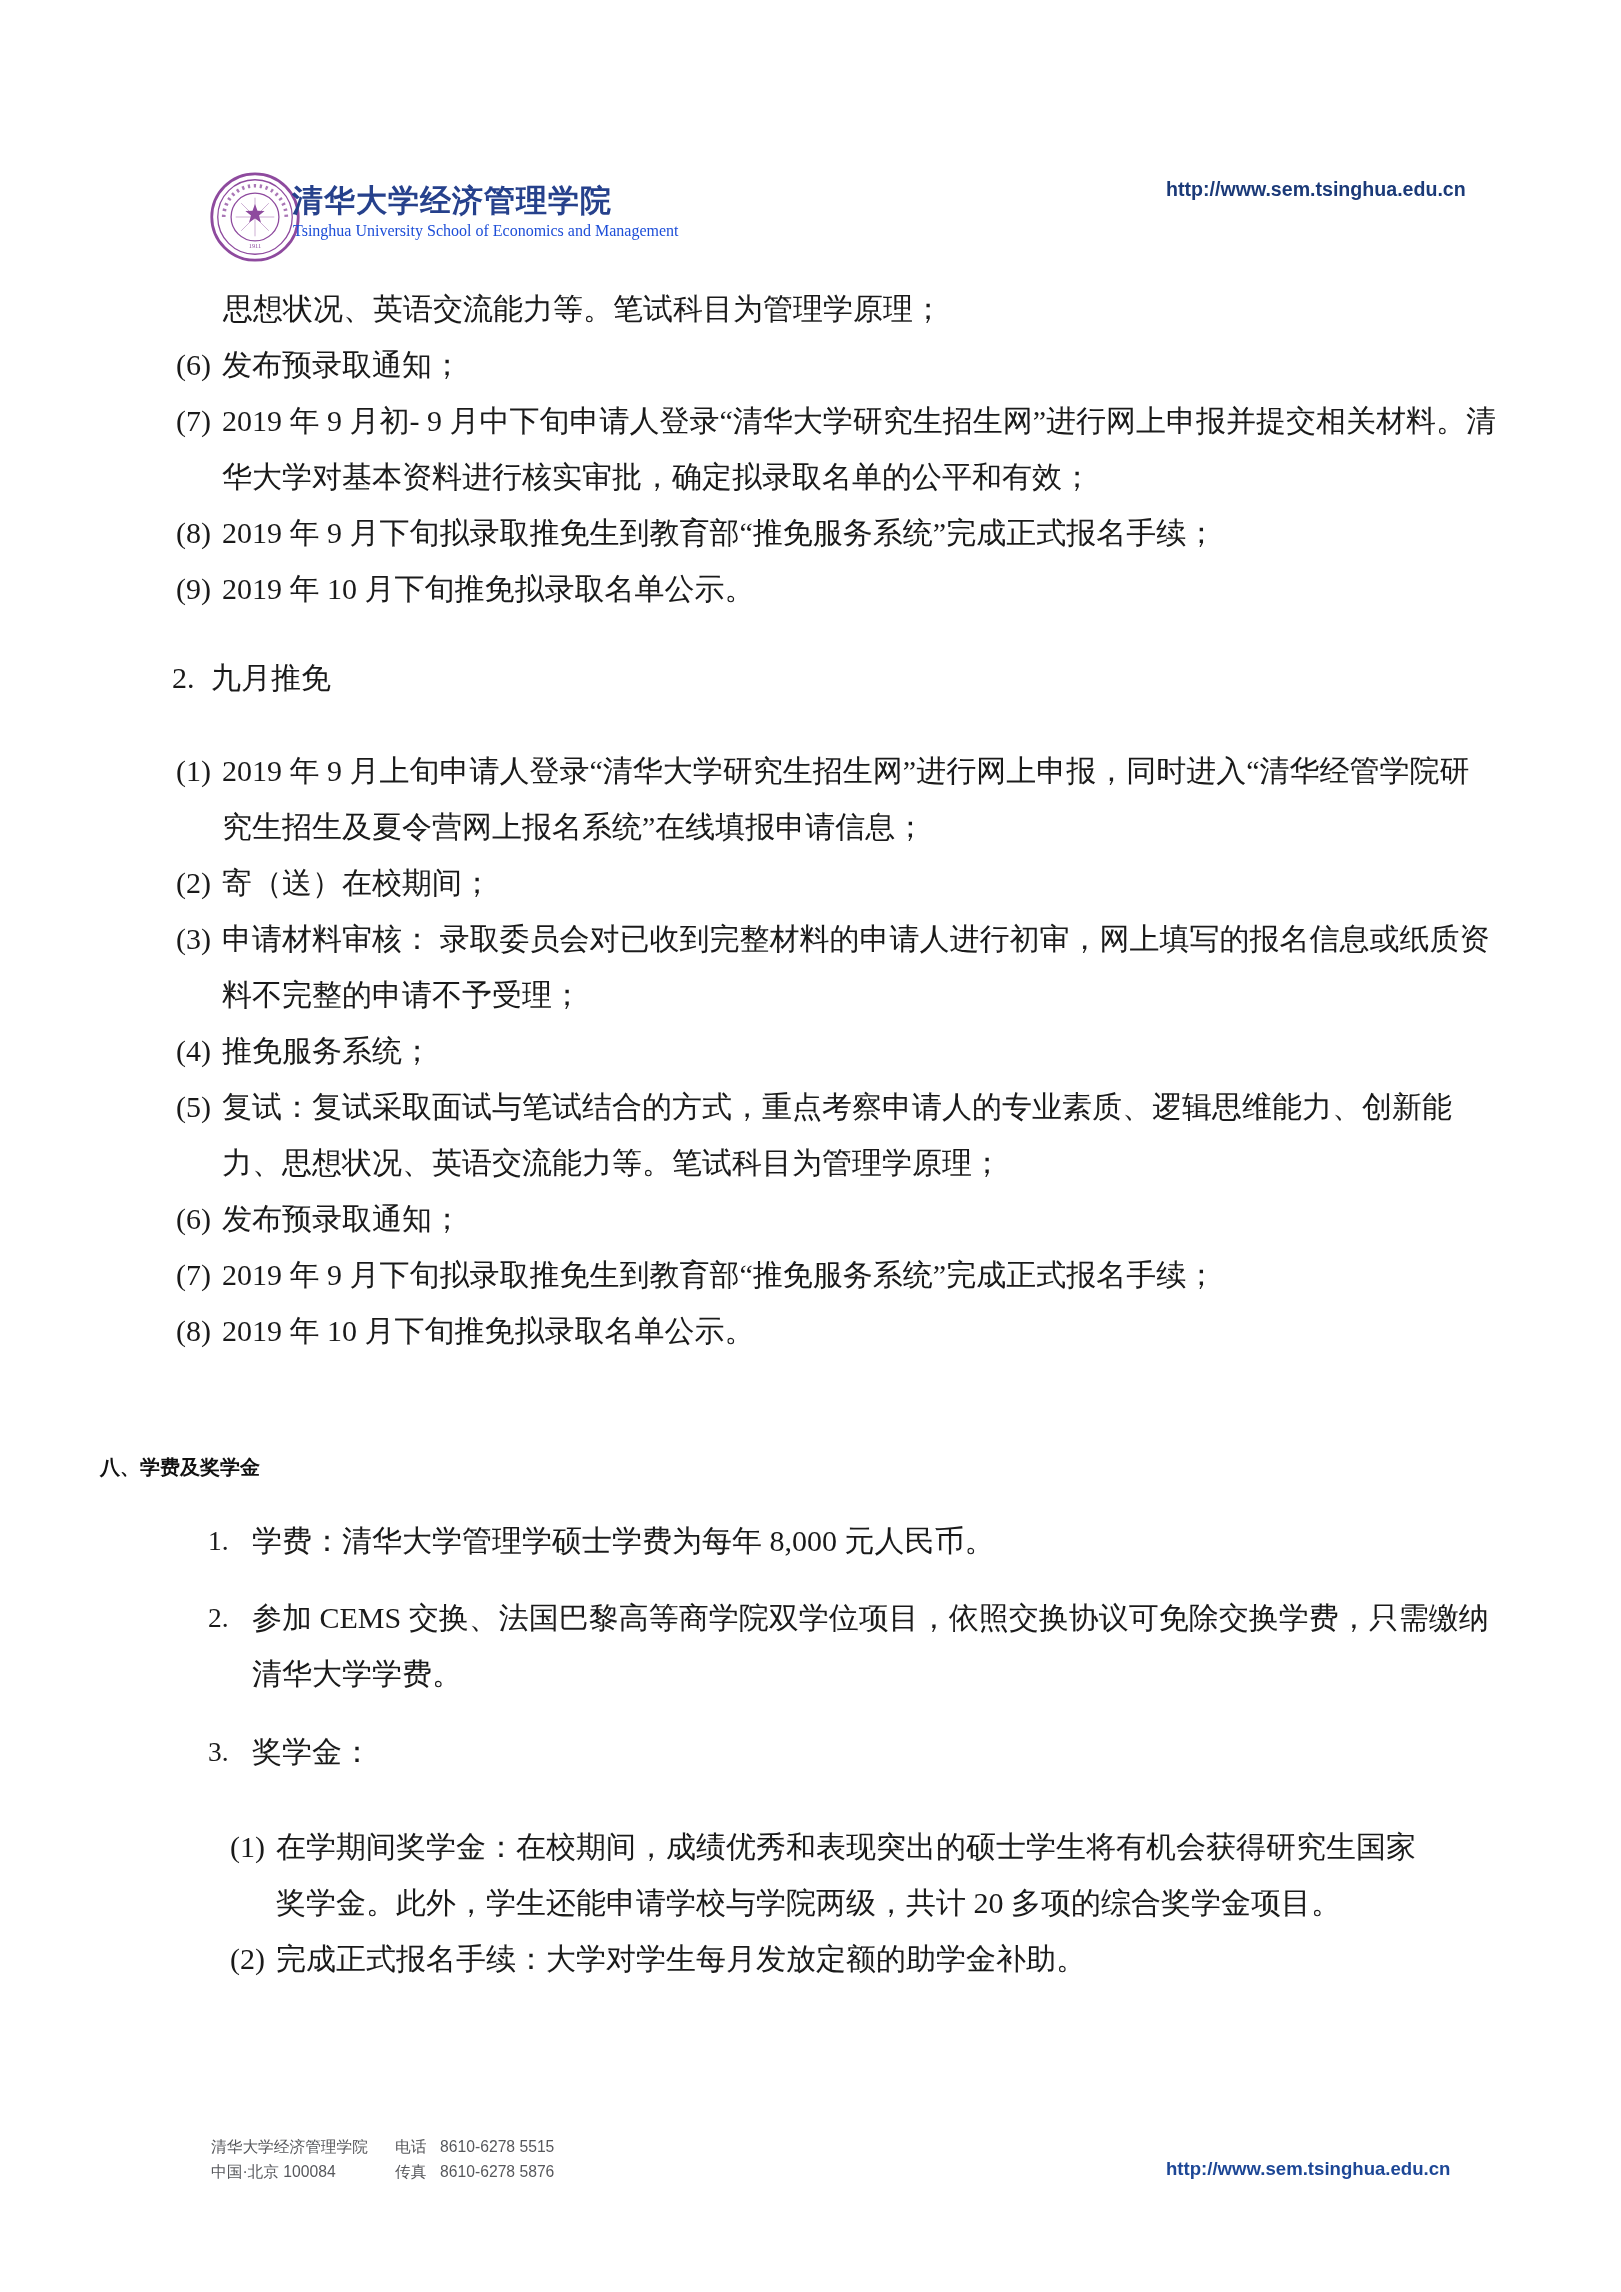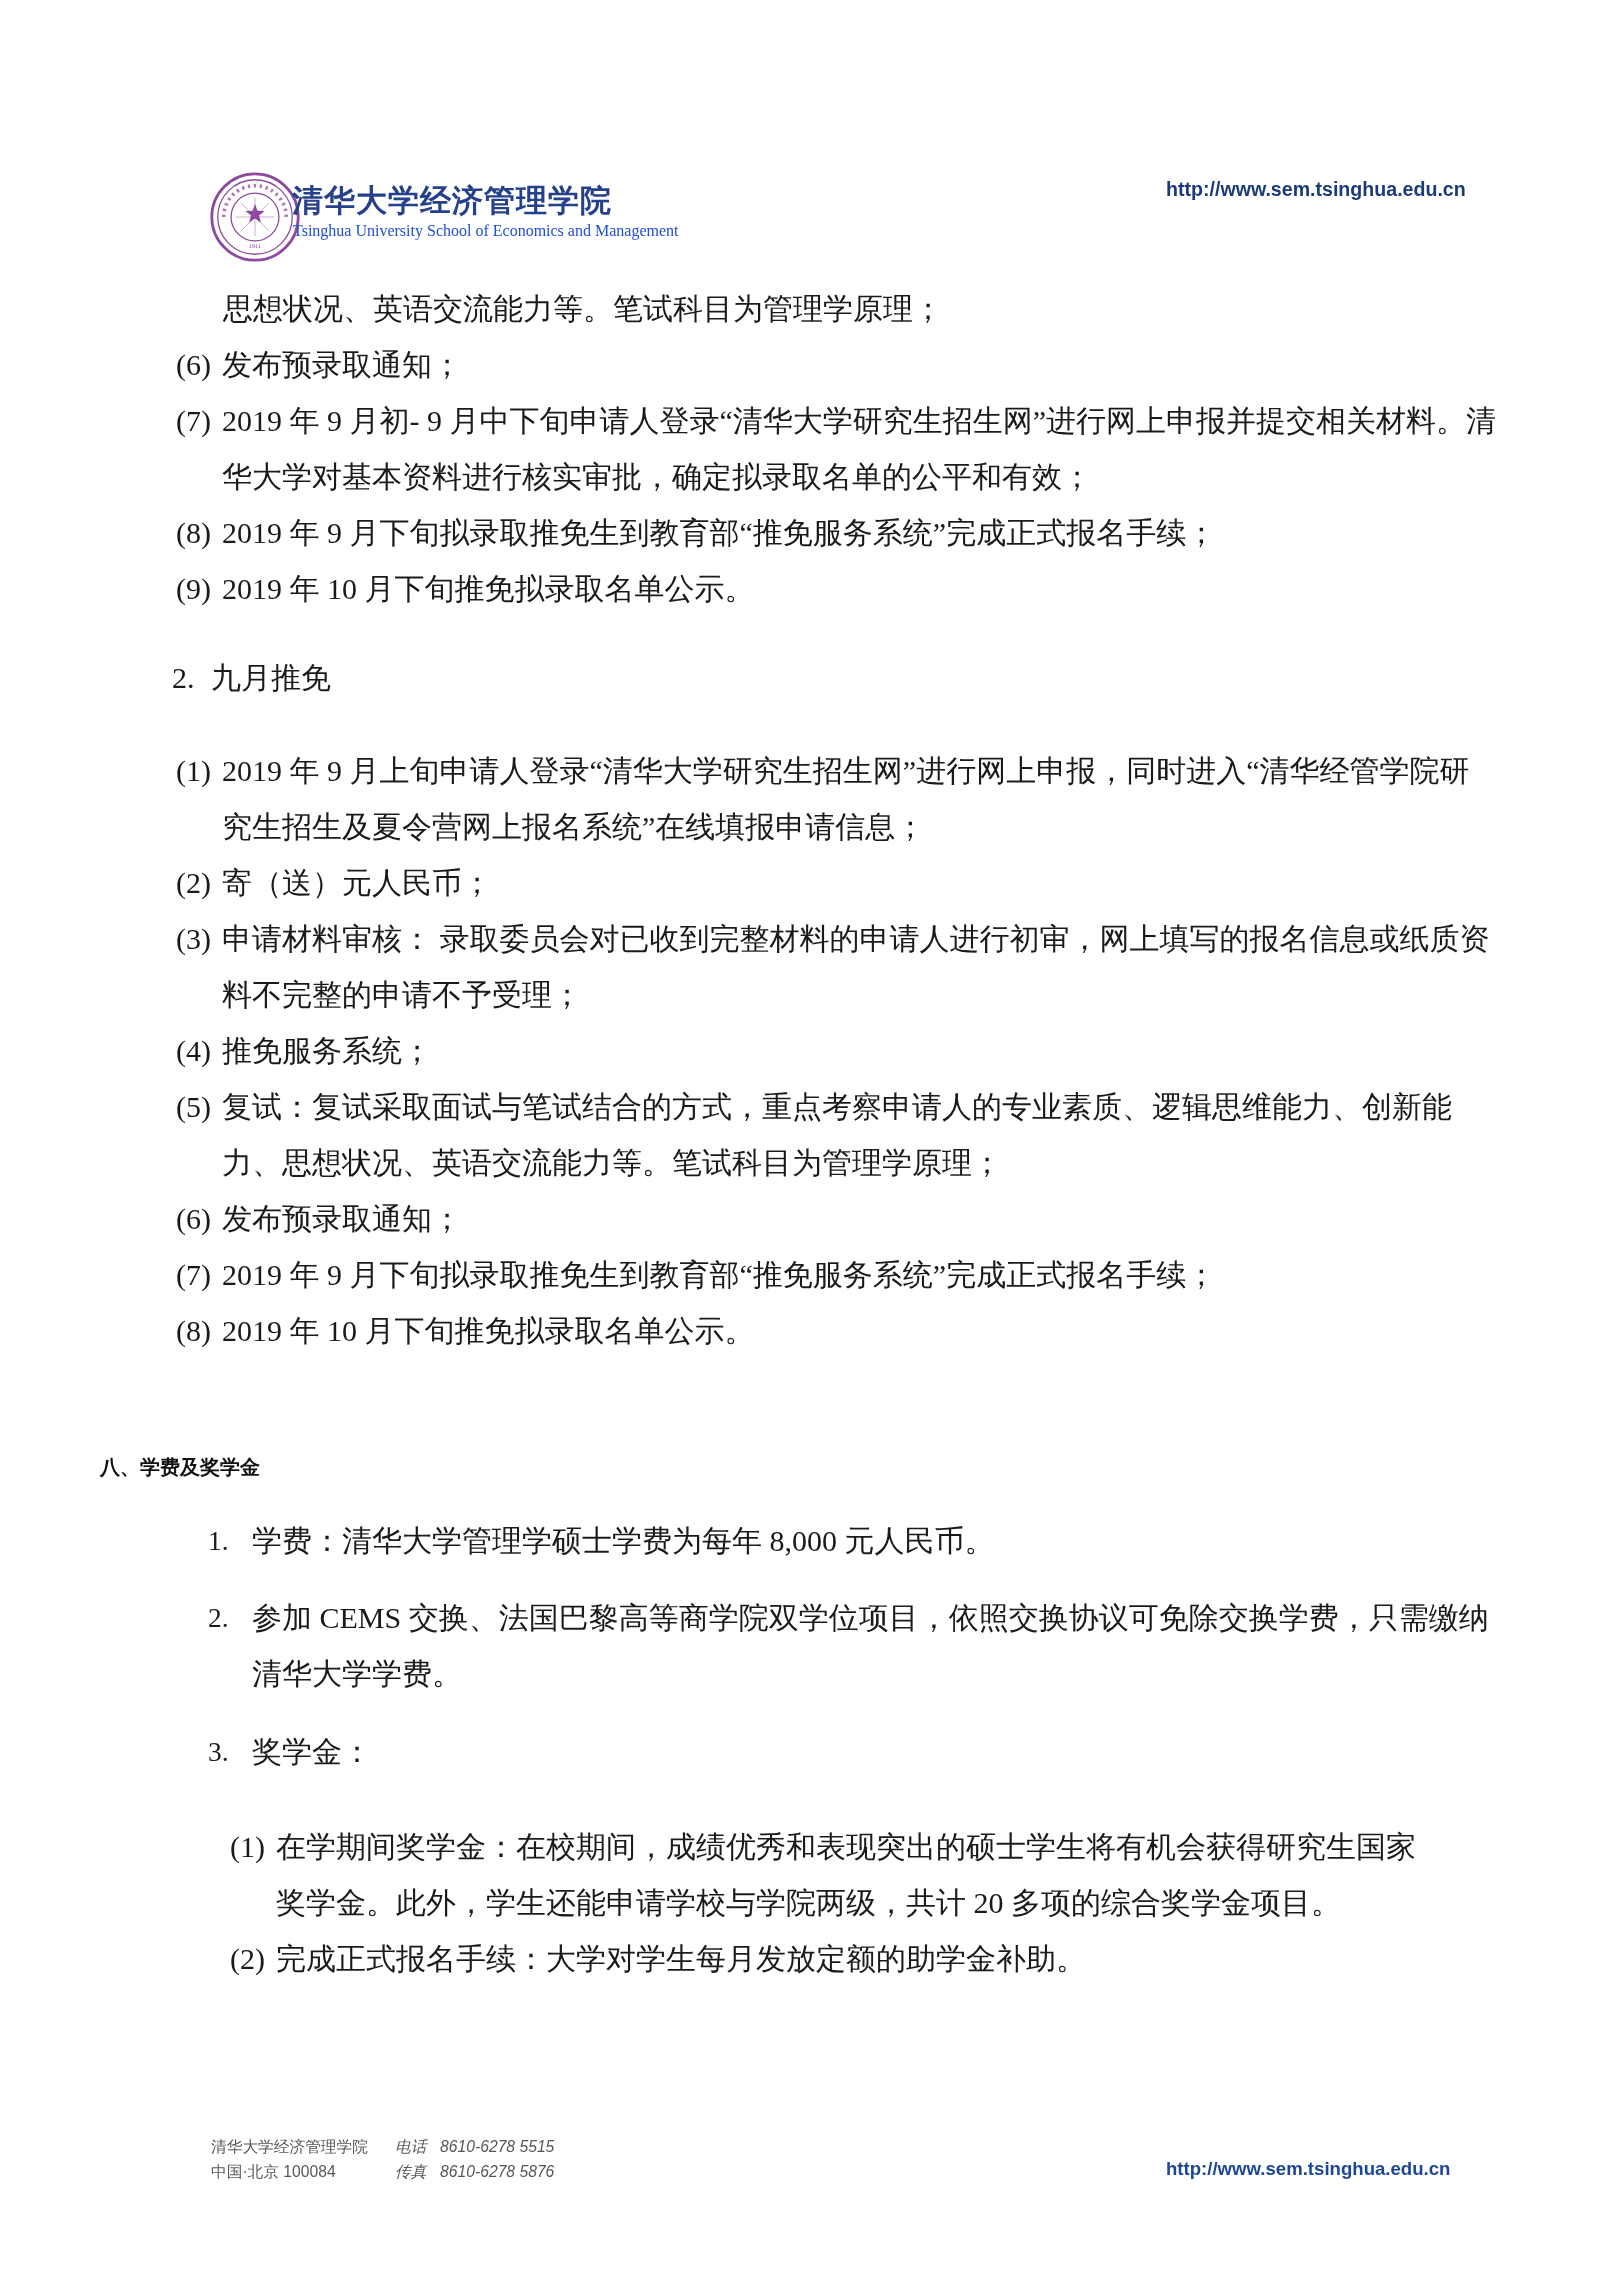--- a/index.html
+++ b/index.html
@@ -56,21 +56,21 @@
   .nlist .row + .row { margin-top:21.6px; }
 
   .sublist { margin-left:228px; width:1212px; margin-top:39px; }
   .sublist .marker { width:46px; }
 
   
   .footer { position:absolute; left:0; top:2135px; width:1621px;
             font-family:"Liberation Sans","DejaVu Sans",sans-serif;
             font-size:15.7px; line-height:24.5px; color:#56575b; }
   .f-col1 { position:absolute; left:211px; top:0; }
-  .f-col2 { position:absolute; left:395px; top:0;font-style:italic; }
+  .f-col2 { position:absolute; left:395px; top:0; }
   .f-col2 .val { margin-left:13.7px; }
   .f-url { position:absolute; left:1166px; top:21.6px;
            font-weight:bold; font-size:18.6px; color:#1d4796; text-decoration:none; }
 </style>
 </head>
 <body>
 
 <div class="page">
 
   <svg class="seal" viewBox="0 0 100 100">
@@ -116,21 +116,21 @@
       <span class="txt">九月推免</span>
     </div>
 
     <div class="plist sept">
       <div class="row">
         <span class="marker">(1)</span>
         <span class="txt">2019 年 9 月上旬申请人登录“清华大学研究生招生网”进行网上申报，同时进入“清华经管学院研究生招生及夏令营网上报名系统”在线填报申请信息；</span>
       </div>
       <div class="row">
         <span class="marker">(2)</span>
-        <span class="txt">寄（送）元人民币；</span>
+        <span class="txt">寄（送）在校期间；</span>
       </div>
       <div class="row">
         <span class="marker">(3)</span>
         <span class="txt">申请材料审核： 录取委员会对已收到完整材料的申请人进行初审，网上填写的报名信息或纸质资料不完整的申请不予受理；</span>
       </div>
       <div class="row">
         <span class="marker">(4)</span>
         <span class="txt">推免服务系统；</span>
       </div>
       <div class="row">

